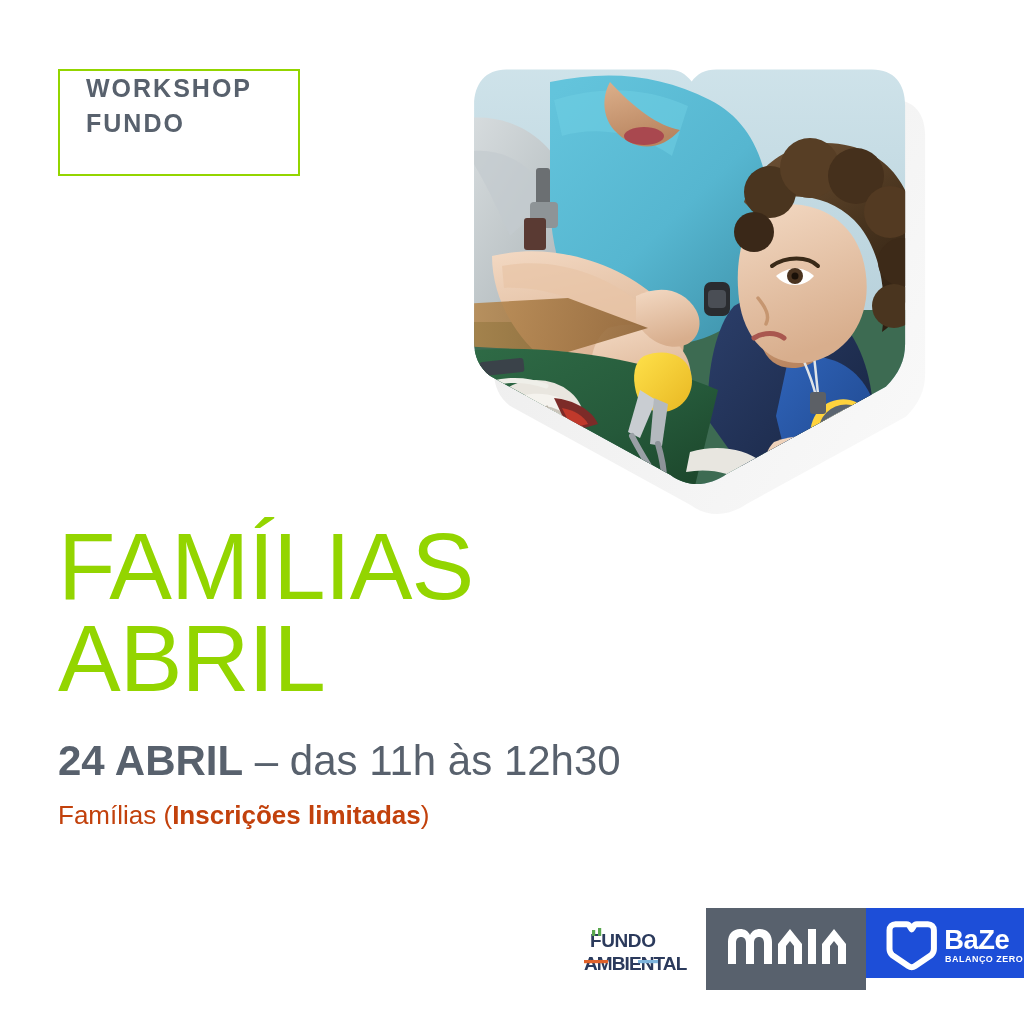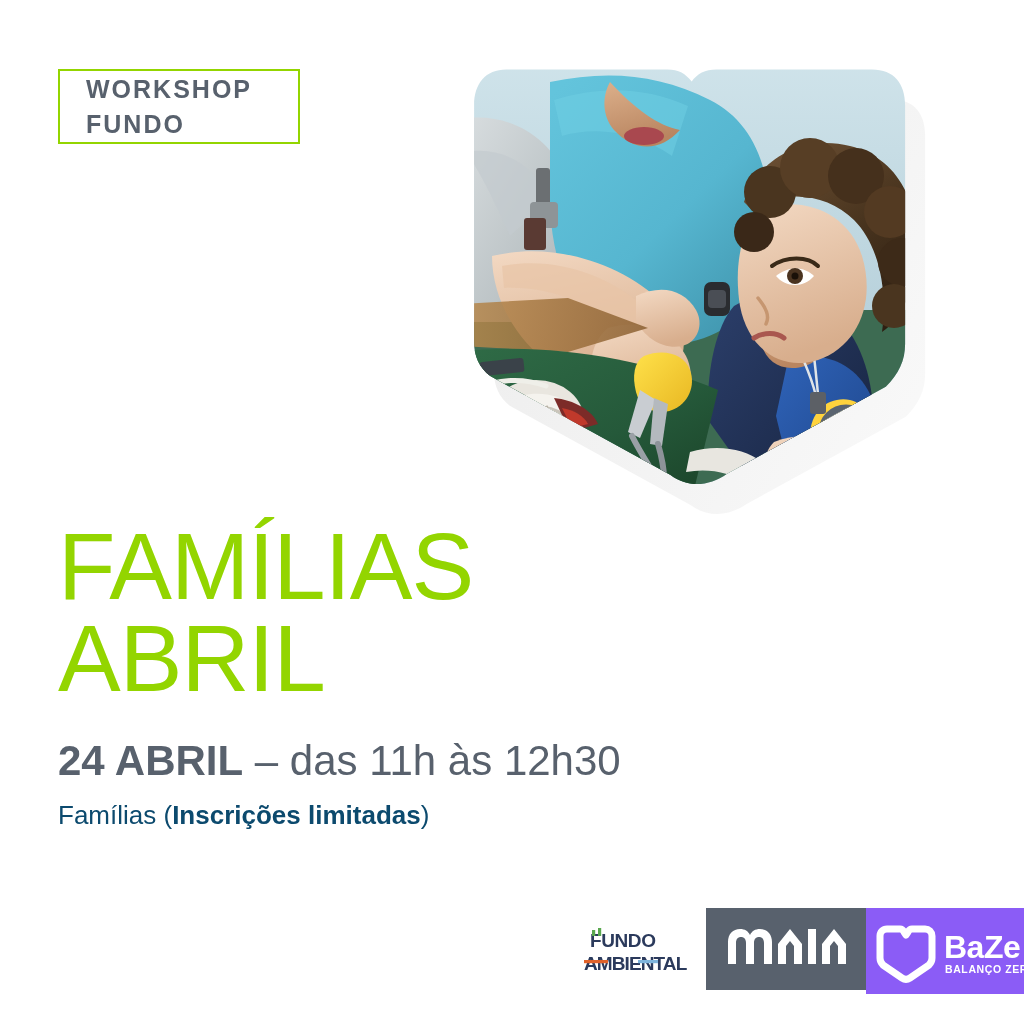--- a/index.html
+++ b/index.html
@@ -20,26 +20,26 @@
     inset: 0;
     background: #ffffff;
   }
 
   
   #badge {
     position: absolute;
     left: 58px;
     top: 69px;
     width: 242px;
-    height: 75px;
+    height: 107px;
     border: 2px solid #93d500;
     box-sizing: border-box;
     display: flex;
     flex-direction: column;
-    justify-content: center;
+    justify-content: flex-start;
     padding-left: 26px;
   }
   #badge .bline {
     color: #58616d;
     font-weight: bold;
     font-size: 25px;
     letter-spacing: 2.0px;
     line-height: 1.38;
     white-space: nowrap;
   }
@@ -98,21 +98,21 @@
     white-space: nowrap;
   }
   #dateline .strong { font-weight: bold; text-align: right; }
   #dateline .light  { font-weight: normal; }
 
   
   #audience {
     position: absolute;
     left: 58px;
     top: 800px;
-    color: #0c4a6e;
+    color: #c2410c;
     font-size: 26px;
     line-height: 1.2;
     white-space: nowrap;
   }
   #audience .strong { font-weight: bold; }
 
   
   #logos {
     position: absolute;
     left: 570px;
@@ -142,22 +142,22 @@
     background: #58616d;
   }
   #logo-maia svg { display:block; width:100%; height:100%; }
 
   
   #logo-baze {
     position: absolute;
     left: 296px;
     top: 0px;
     width: 158px;
-    height: 86px;
-    background: #8b5cf6;
+    height: 70px;
+    background: #1d4ed8;
   }
   #logo-baze svg { display:block; width:100%; height:100%; }
 
   .vis-hidden { position:absolute; width:0; height:0; overflow:hidden; }
 </style>
 </head>
 <body>
 
 <svg class="vis-hidden" aria-hidden="true">
   <defs>

